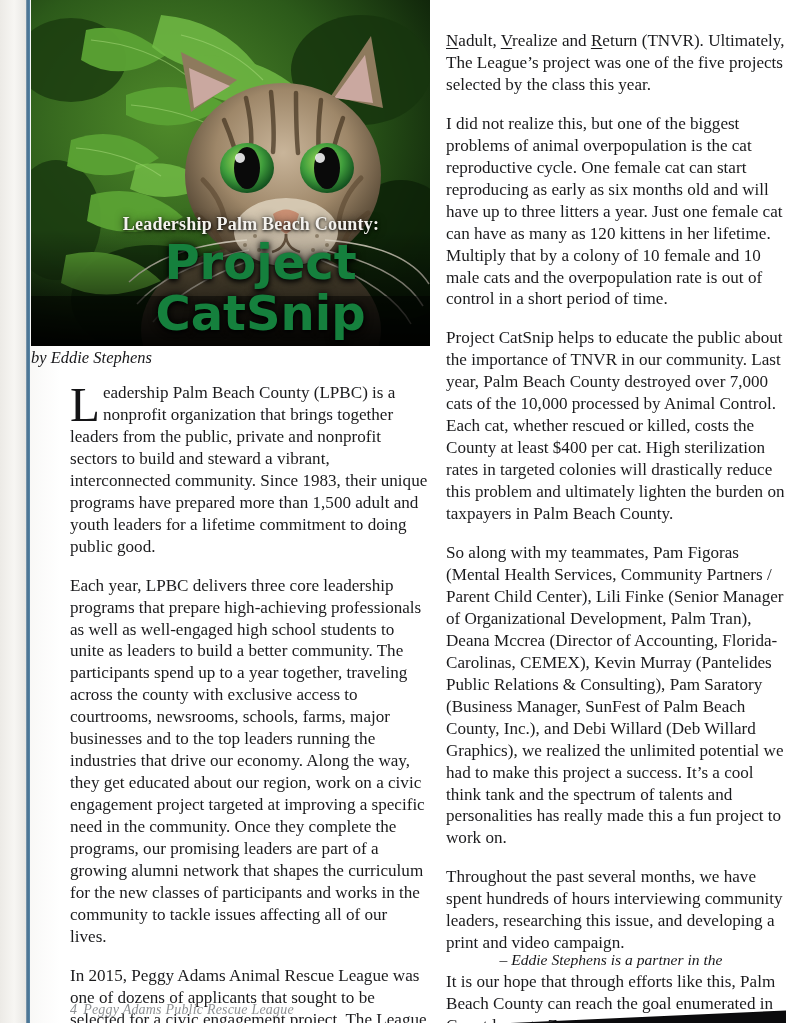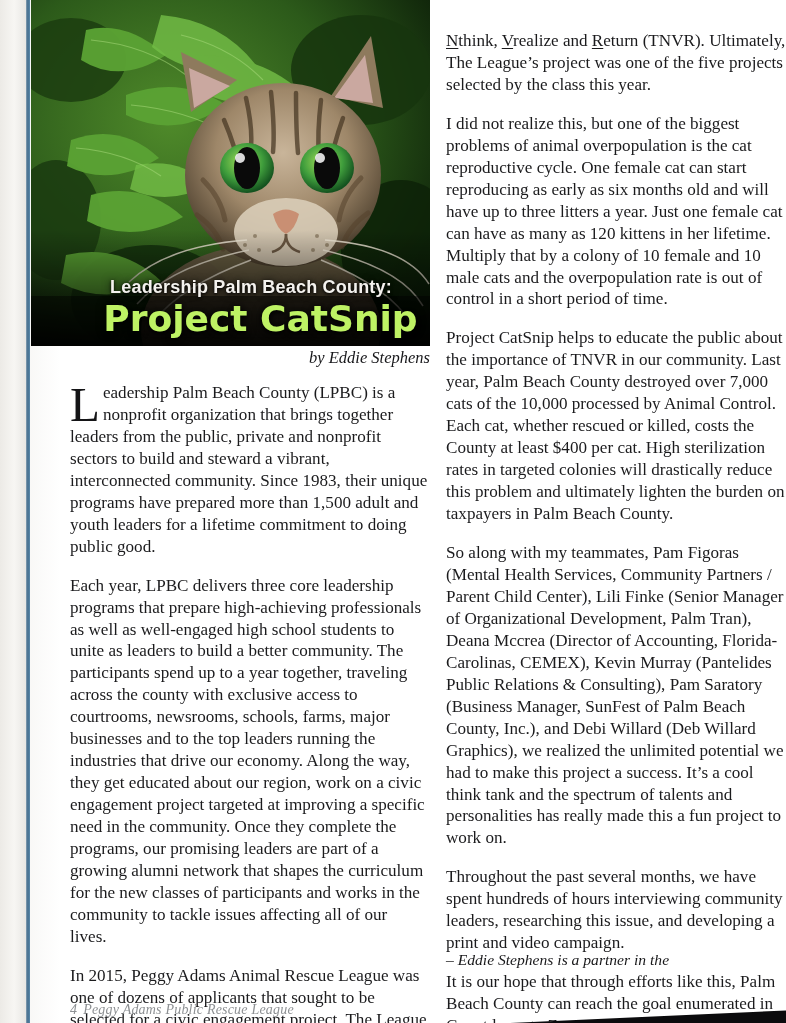--- a/index.html
+++ b/index.html
@@ -66,46 +66,46 @@
   }
   .hero svg { display:block; width:100%; height:100%; }
 
   .hero-caption {
     position: absolute;
     left: 0; right: 0; bottom: 8px;
     text-align: center;
     pointer-events: none;
   }
   .hero-kicker {
-    font-family: Liberation Sans, sans-serif;
+    font-family: Liberation Serif, serif;
     font-weight: bold;
     font-size: 18px;
     color: #f4f2ee;
     letter-spacing: .2px;
     text-shadow: 0 1px 3px rgba(0,0,0,.95), 0 0 8px rgba(0,0,0,.8);
     margin: 0 0 2px 7px;
     padding-left: 34px;
   }
   .hero-title {
     font-family: "DejaVu Sans", sans-serif;
     font-weight: bold;
-    font-size: 36px;
+    font-size: 48px;
     line-height: 1.05;
-    color: #bef264;
+    color: #15803d;
     text-shadow: 0 2px 5px rgba(0,0,0,.95), 0 0 10px rgba(0,0,0,.75);
     margin: 0;
     padding-left: 60px;
   }
 
   
   .byline {
     position: absolute;
     left: 31px; top: 348px;
     width: 399px;
-    text-align: right;
+    text-align: left;
     font-style: italic;
     font-size: 16.5px;
     color: #17171a;
   }
 
   
   .body-col { }
   .body-col p {
     margin: 0 0 17px 0;
     font-size: 17.1px;
@@ -131,20 +131,21 @@
   }
 
   .u-init { text-decoration: underline; text-underline-offset: 2px; }
 
   
   .author-note {
     position: absolute;
     left: 446px;
     top: 950px;
     width: 330px;
+    text-align: center;
     font-style: italic;
     font-size: 15.6px;
     line-height: 1.3;
     color: #18181a;
   }
   .author-note span { display: block; }
 
   
   .folio {
     position: absolute;
@@ -297,21 +298,21 @@
       <p class="dropcap-para">
         <span class="dropcap">L</span><span>eadership Palm Beach County (LPBC) is a nonprofit organization that brings together leaders from the public, private and nonprofit sectors to build and steward a vibrant, interconnected community. Since 1983, their unique programs have prepared more than 1,500 adult and youth leaders for a lifetime commitment to doing public good.</span>
       </p>
       <p>Each year, LPBC delivers three core leadership programs that prepare high-achieving professionals as well as well-engaged high school students to unite as leaders to build a better community. The participants spend up to a year together, traveling across the county with exclusive access to courtrooms, newsrooms, schools, farms, major businesses and to the top leaders running the industries that drive our economy. Along the way, they get educated about our region, work on a civic engagement project targeted at improving a specific need in the community. Once they complete the programs, our promising leaders are part of a growing alumni network that shapes the curriculum for the new classes of participants and works in the community to tackle issues affecting all of our lives.</p>
       <p><span>In 2015, Peggy Adams Animal Rescue League was one of dozens of applicants that sought to be selected for a civic engagement project. The League made a request for assistance in developing a public awareness campaign for “Project CatSnip” to educate the county about community cats and the importance of </span></p>
     </div>
   </div>
 
   <div class="col-right">
     <div class="body-col">
-      <p><span class="u-init">N</span><span>think, </span><span class="u-init">V</span><span>realize and </span><span class="u-init">R</span><span>eturn (TNVR). Ultimately, The League’s project was one of the five projects selected by the class this year.</span></p>
+      <p><span class="u-init">N</span><span>adult, </span><span class="u-init">V</span><span>realize and </span><span class="u-init">R</span><span>eturn (TNVR). Ultimately, The League’s project was one of the five projects selected by the class this year.</span></p>
       <p>I did not realize this, but one of the biggest problems of animal overpopulation is the cat reproductive cycle. One female cat can start reproducing as early as six months old and will have up to three litters a year. Just one female cat can have as many as 120 kittens in her lifetime. Multiply that by a colony of 10 female and 10 male cats and the overpopulation rate is out of control in a short period of time.</p>
       <p>Project CatSnip helps to educate the public about the importance of TNVR in our community. Last year, Palm Beach County destroyed over 7,000 cats of the 10,000 processed by Animal Control. Each cat, whether rescued or killed, costs the County at least $400 per cat. High sterilization rates in targeted colonies will drastically reduce this problem and ultimately lighten the burden on taxpayers in Palm Beach County.</p>
       <p>So along with my teammates, Pam Figoras (Mental Health Services, Community Partners / Parent Child Center), Lili Finke (Senior Manager of Organizational Development, Palm Tran), Deana Mccrea (Director of Accounting, Florida-Carolinas, CEMEX), Kevin Murray (Pantelides Public Relations &amp; Consulting), Pam Saratory (Business Manager, SunFest of Palm Beach County, Inc.), and Debi Willard (Deb Willard Graphics), we realized the unlimited potential we had to make this project a success. It’s a cool think tank and the spectrum of talents and personalities has really made this a fun project to work on.</p>
       <p>Throughout the past several months, we have spent hundreds of hours interviewing community leaders, researching this issue, and developing a print and video campaign.</p>
       <p><span>It is our hope that through efforts like this, Palm Beach County can reach the goal enumerated in Countdown to Zero: to end the killing of adoptable animals by the year 2024. For more information, or to preview our printed materials and see a preview of our video, visit our website at: &nbsp;</span></p>
     </div>
   </div>
 
   <div class="author-note">
     <span>– Eddie Stephens is a partner in the</span>

